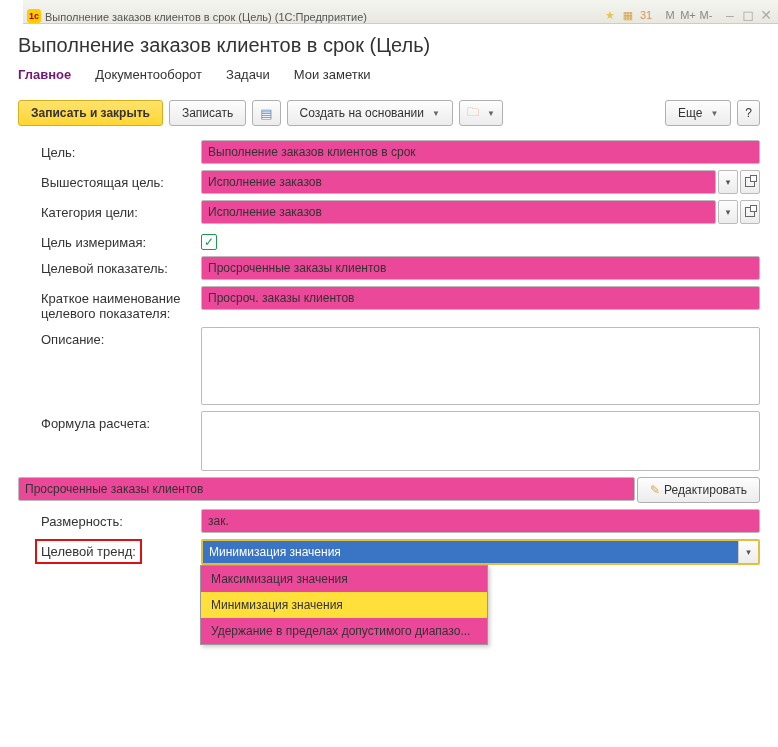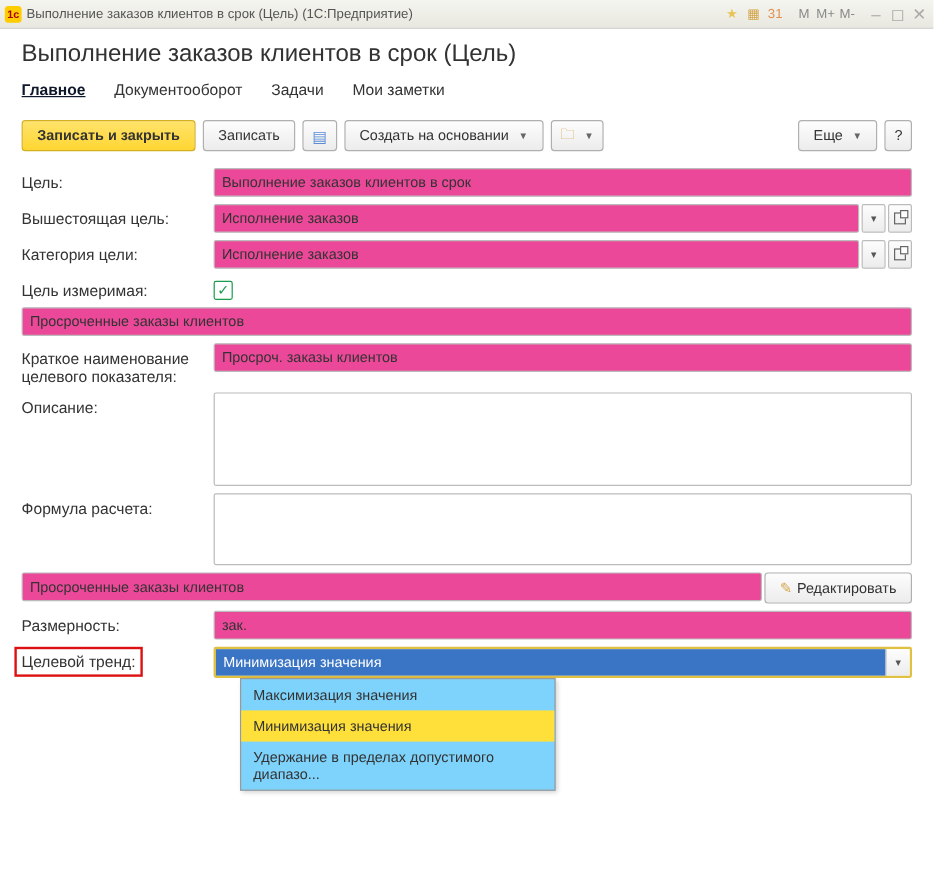--- a/index.html
+++ b/index.html
@@ -10,24 +10,25 @@
     color: #333;
     width: 778px;
     height: 747px;
     overflow: hidden;
   }
   .titlebar {
     height: 24px;
     background: linear-gradient(#f5f5f0, #e8e8e0);
     border-bottom: 1px solid #ccc;
     display: flex;
-    align-items: center;
+    align-items: flex-end;
     padding: 0 4px;
     font-size: 11px;
     color: #555;
+    margin-left: 23px;
   }
   .titlebar .app-icon {
     width: 14px; height: 14px;
     background: #ffcc00;
     border-radius: 3px;
     margin-right: 4px;
     display: inline-flex;
     align-items: center;
     justify-content: center;
     font-size: 9px;
@@ -47,21 +48,21 @@
   }
   .tb-ico.star { color: #e6c455; }
   .tb-ico.calc { color: #d4a54a; }
   .tb-ico.cal { color: #e09050; }
   .tb-ico.wc { color: #aaa; font-size:14px;}
 
   .content { padding: 4px 18px; }
   h1.page-title { font-size: 20px; font-weight: normal; margin: 6px 0 10px; color: #333; }
   .tabs { display: flex; gap: 24px; margin-bottom: 14px; font-size: 13px; }
   .tab { color: #333; cursor: pointer; padding-bottom: 4px; }
-  .tab.active { color: #0f172a; font-weight: bold; text-decoration: underline;}
+  .tab.active { color: #701a75; font-weight: bold;}
   .toolbar { display: flex; gap: 6px; align-items: center; margin-bottom: 14px; }
   .btn {
     height: 26px;
     border: 1px solid #b0b0b0;
     background: linear-gradient(#fdfdfd,#ececec);
     padding: 0 12px;
     border-radius: 3px;
     font-size: 12px;
     display: inline-flex;
     align-items: center;
@@ -78,20 +79,21 @@
   .btn .drop { font-size: 8px; color: #666; margin-left: 4px; }
   .toolbar-spacer { flex: 1; }
   .form { display: flex; flex-direction: column; gap: 6px; }
   .row { display: flex; align-items: flex-start; }
   .label {
     width: 160px;
     padding-top: 5px;
     font-size: 13px;
     color: #333;
     flex-shrink: 0;
+    margin-left: 23px;
   }
   .field { flex: 1; display: flex; gap: 2px; }
   .input, .select-box {
     flex: 1;
     height: 24px;
     border: 1px solid #bbb;
     background: #ec4899;
     padding: 0 6px;
     font-size: 12px;
     color: #333;
@@ -161,23 +163,23 @@
     border-left: 1px solid #ccc;
     display: flex;
     align-items: center;
     justify-content: center;
     font-size: 9px;
     color: #555;
   }
   .dropdown-list {
     position: absolute;
     left: 182px;
-    width: 263px;
+    width: 288px;
     border: 1px solid #999;
-    background: #7dd3fc;
+    background: #ec4899;
     box-shadow: 2px 2px 4px rgba(0,0,0,.2);
     margin-top: 0;
   }
   .dropdown-item {
     padding: 6px 10px;
     font-size: 12px;
     cursor: pointer;
   }
   .dropdown-item.selected {
     background: #ffe03a;
@@ -274,20 +276,21 @@
     </div>
 
     <div class="row">
       <div class="label">Цель измеримая:</div>
       <div class="field">
           <span class="checkbox">✓</span>
         </div>
     </div>
 
     <div class="row">
+      <div class="label">Целевой показатель:</div>
       <div class="field">
           <div class="input">Просроченные заказы клиентов</div>
         </div>
     </div>
 
     <div class="row">
       <div class="label">Краткое наименование целевого показателя:</div>
       <div class="field">
           <div class="input">Просроч. заказы клиентов</div>
         </div>

